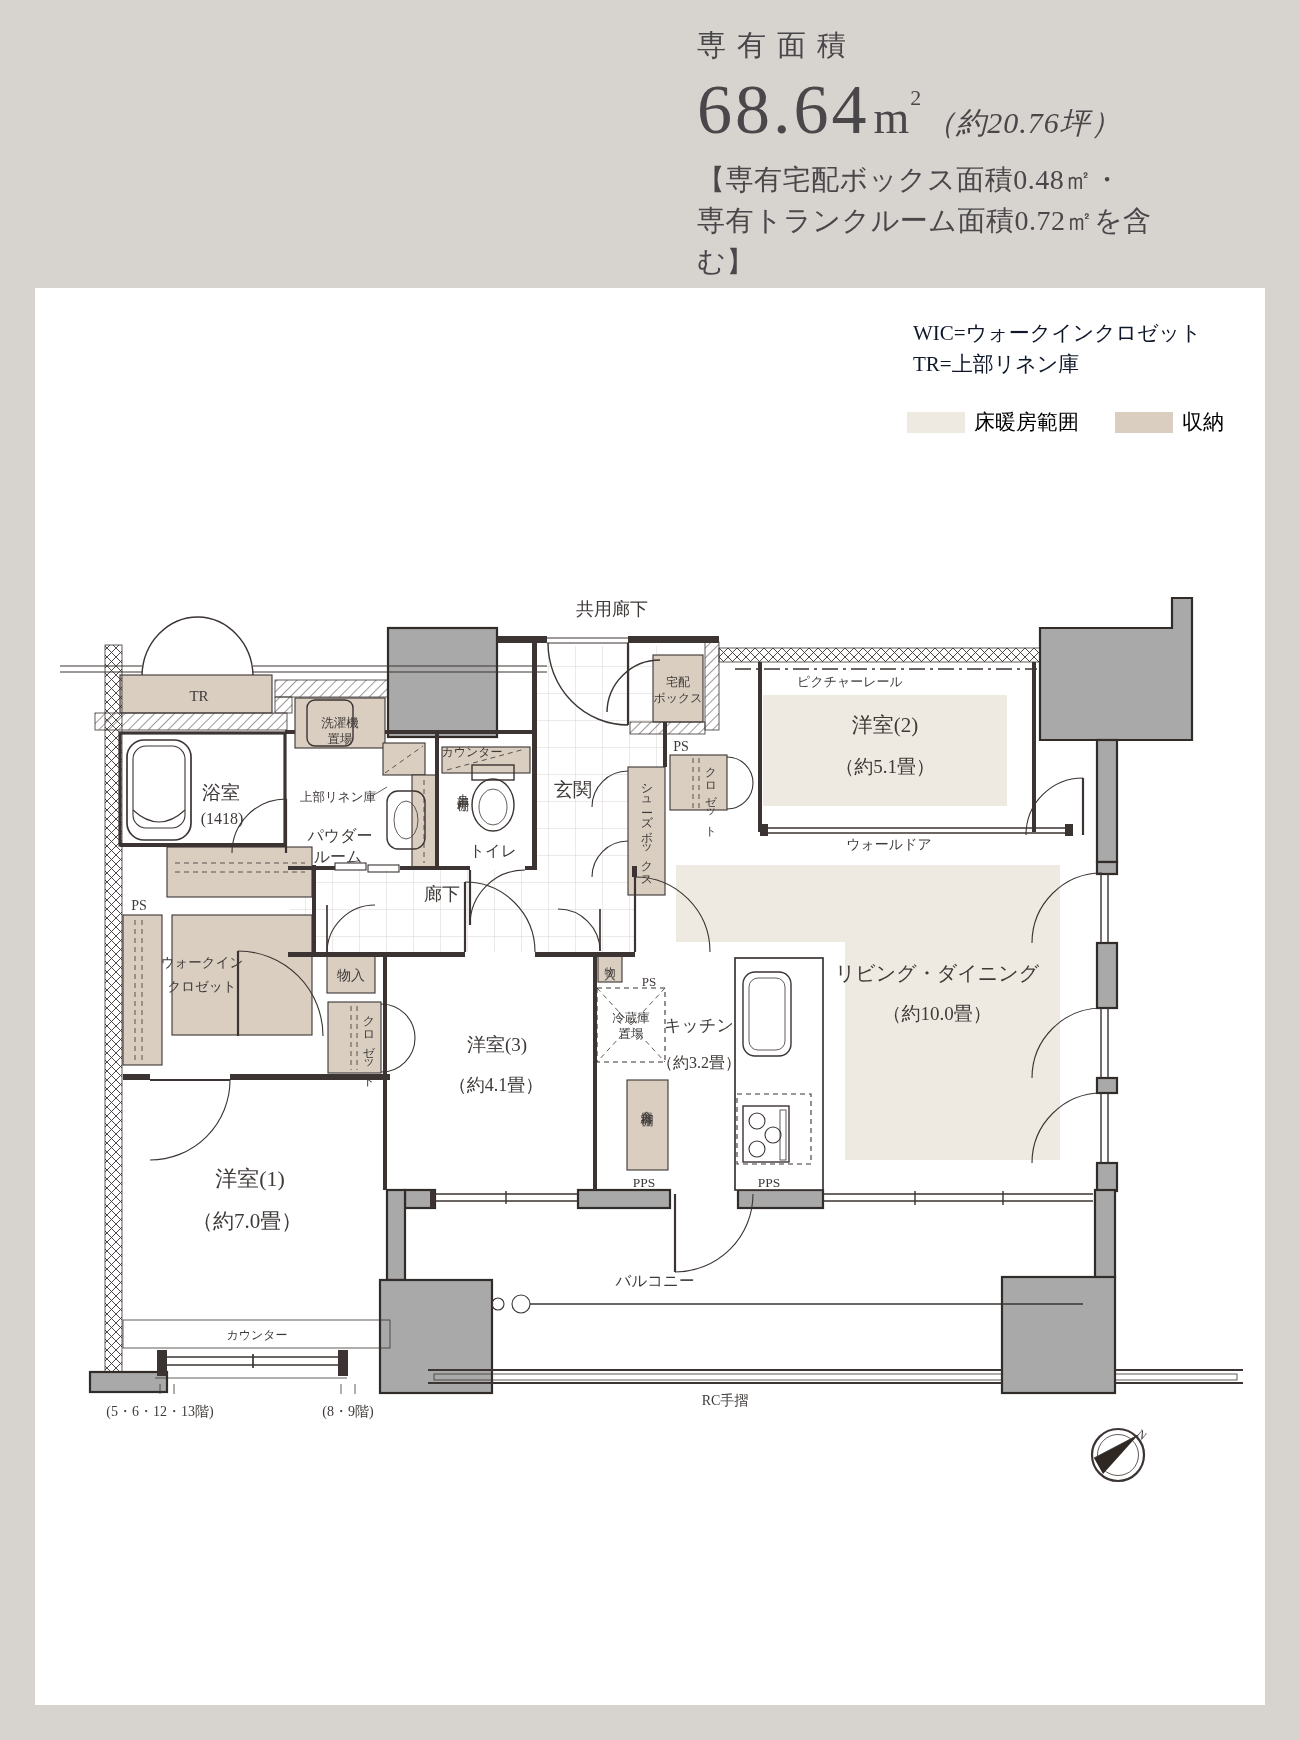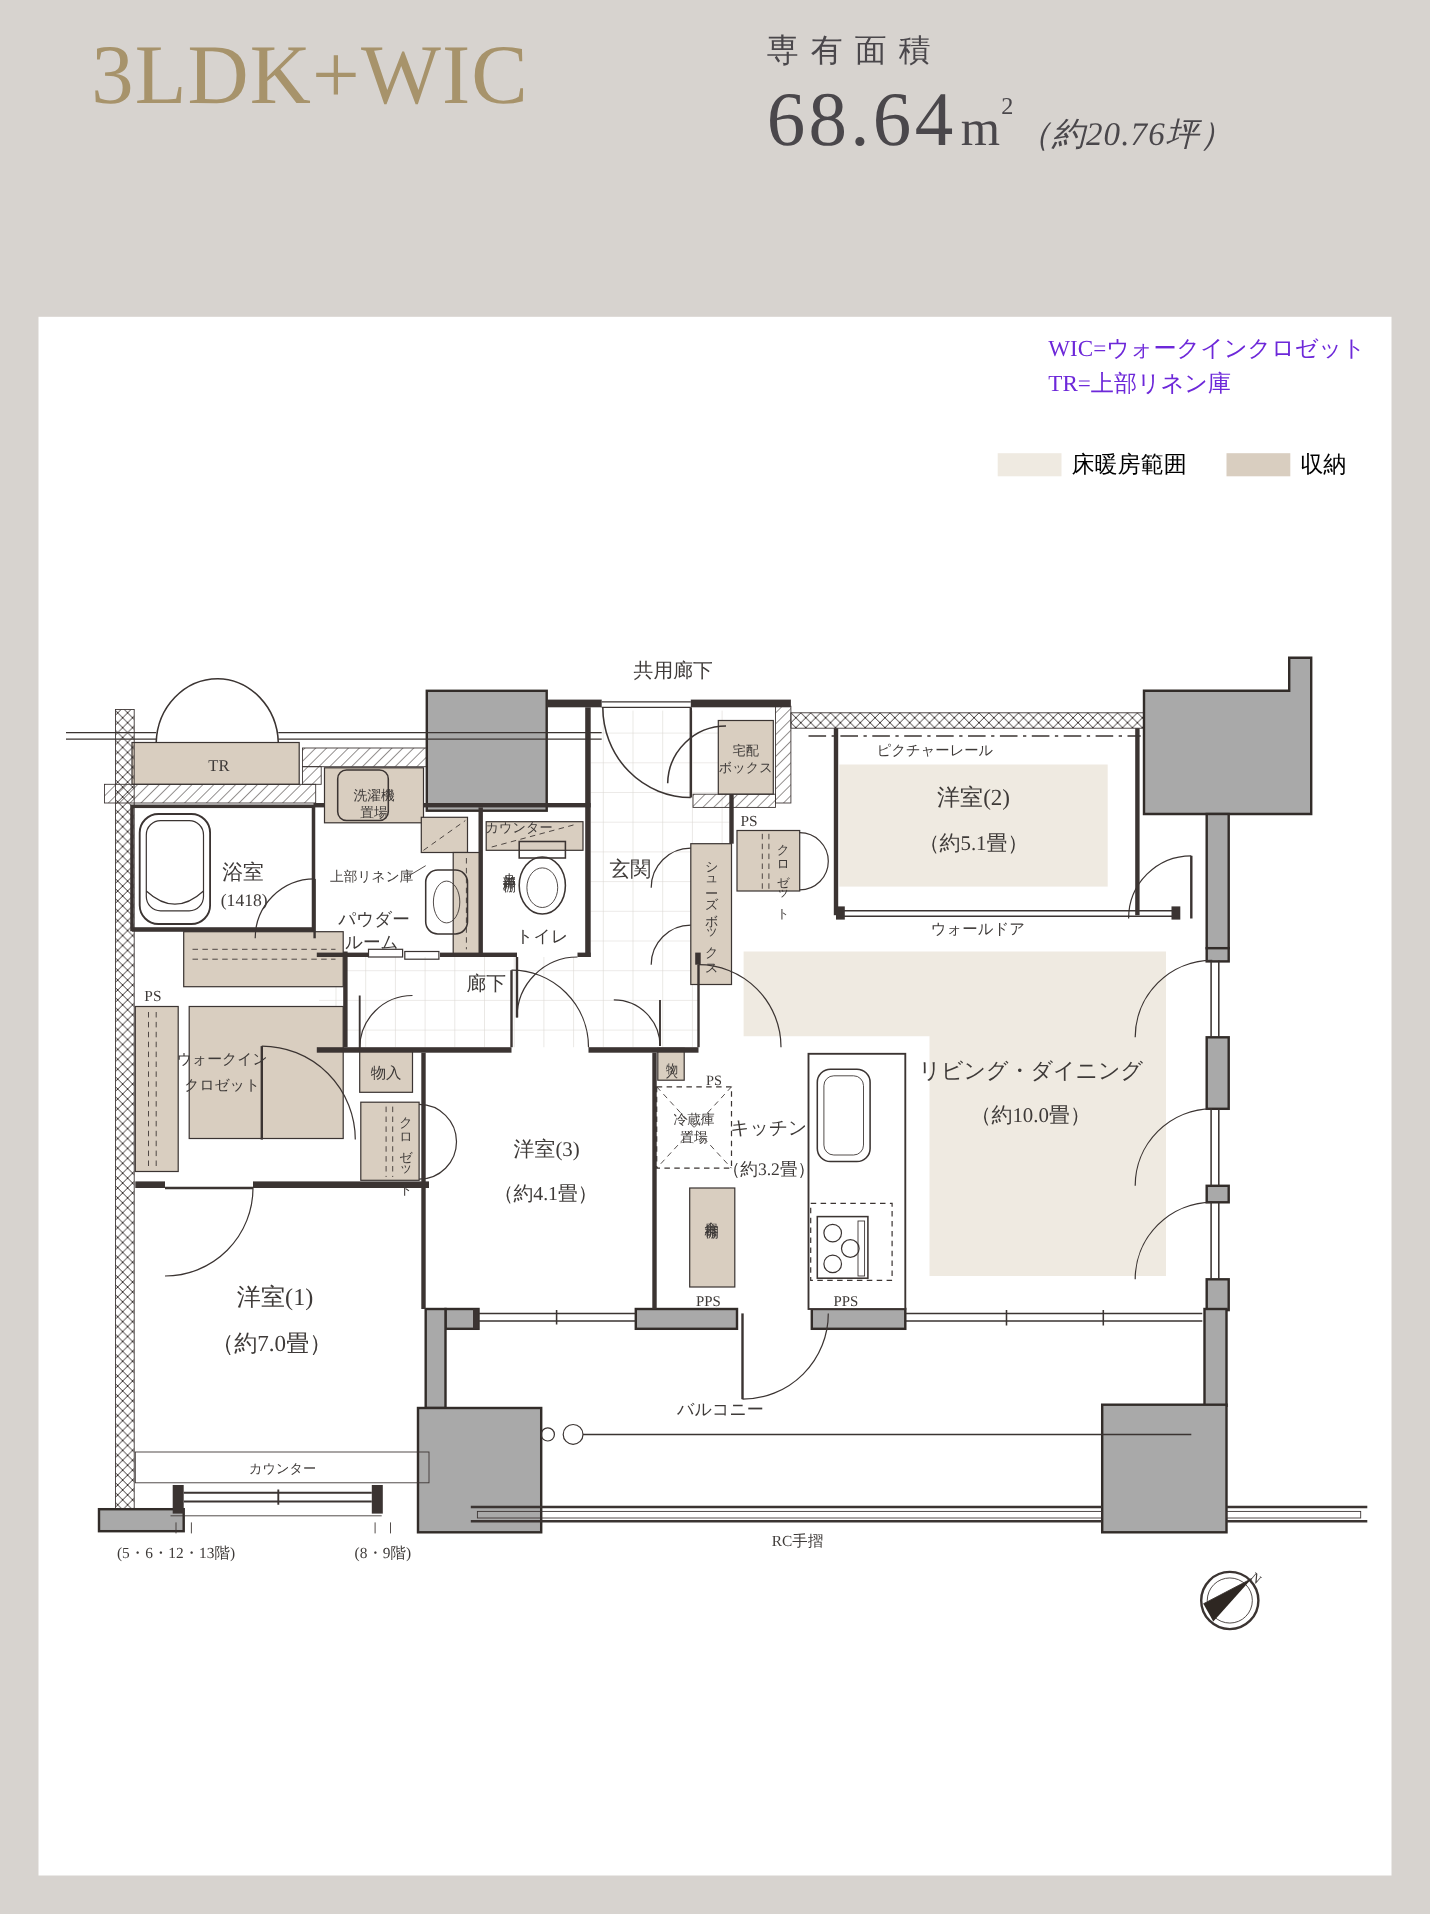--- a/index.html
+++ b/index.html
@@ -16,21 +16,21 @@
   .info{position:absolute;left:697px;top:26px;width:480px;color:var(--ink,#4a474b);}
   .a-label{font-size:29px;letter-spacing:11px;}
   .a-main{margin-top:4px;white-space:nowrap;}
   .a-value{font-size:70px;letter-spacing:3px;}
   .a-unit{font-size:46px;text-align:right;}
   .a-unit sup{font-size:22px;vertical-align:28px;margin-left:1px;}
   .a-tsubo{font-size:30px;letter-spacing:1px;font-style:italic;}
   .a-note{font-size:28px;line-height:41px;margin-top:9px;letter-spacing:0.5px;}
   
   .card{position:absolute;left:35px;top:288px;width:1230px;height:1417px;background:var(--card-bg,#ffffff);}
-  .legend-def{position:absolute;left:878px;top:14px;font-size:21px;line-height:31px;color:#6d28d9;margin-left:40px;}
+  .legend-def{position:absolute;left:878px;top:30px;font-size:21px;line-height:31px;color:#0f172a;}
   .legend-sw{position:absolute;left:872px;top:120px;display:flex;align-items:center;font-size:21px;color:#000000;}
   .sw{width:58px;height:21px;display:inline-block;margin-right:9px;}
   .sw.heat{background:var(--heat,#efeae1);}
   .sw.store{background:var(--storage,#d9cec0);margin-left:36px;}
   .plan{position:absolute;left:0;top:0;}
   
   .plan text{fill:#3e3a38;font-family:"Liberation Serif","DejaVu Serif",serif;}
   .tc{text-anchor:middle;}
   .vt{writing-mode:vertical-rl;text-orientation:upright;letter-spacing:1.5px;}
   .fs{fill:var(--storage,#d9cec0);stroke:#3b3432;stroke-width:1.1;}
@@ -40,29 +40,32 @@
   .ln{stroke:#3b3432;fill:none;}
   .w08{stroke-width:0.8}.w1{stroke-width:1.1}.w13{stroke-width:1.4}.w16{stroke-width:1.7}.w2{stroke-width:2.2}.w3{stroke-width:3.2}
   .dash{stroke-dasharray:5 4;}
   .dashdot{stroke-dasharray:16 5 3 5;}
   .white{fill:#ffffff;}
 </style>
 </head>
 <body>
 
 <div class="title">
-  <div class="row2">3LDK+WIC</div>
 </div>
 
 <div class="info">
   <div class="a-label">専有面積</div>
   <div class="a-main">
     <span class="a-value">68.64</span>
     <span class="a-unit"><span>m</span><sup>2</sup></span>
     <span class="a-tsubo">（約20.76坪）</span>
+  </div>
+  <div class="a-note">
+    <div>【専有宅配ボックス面積0.48㎡・</div>
+    <div>専有トランクルーム面積0.72㎡を含む】</div>
   </div>
 </div>
 
 <div class="card">
 
   <div class="legend-def">
     <div>WIC=ウォークインクロゼット</div>
     <div>TR=上部リネン庫</div>
   </div>
 

